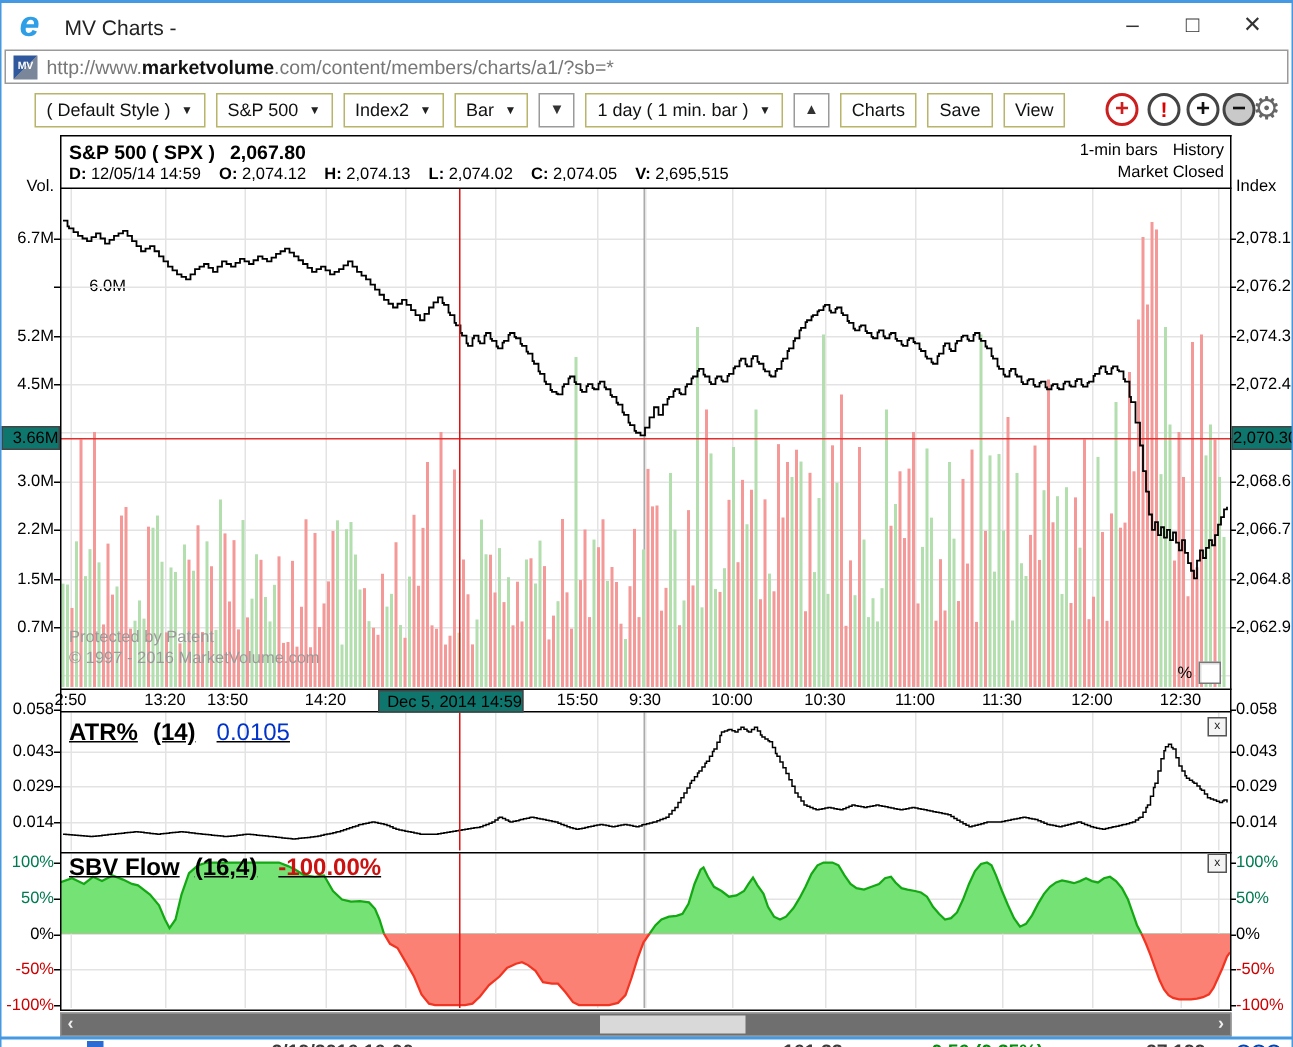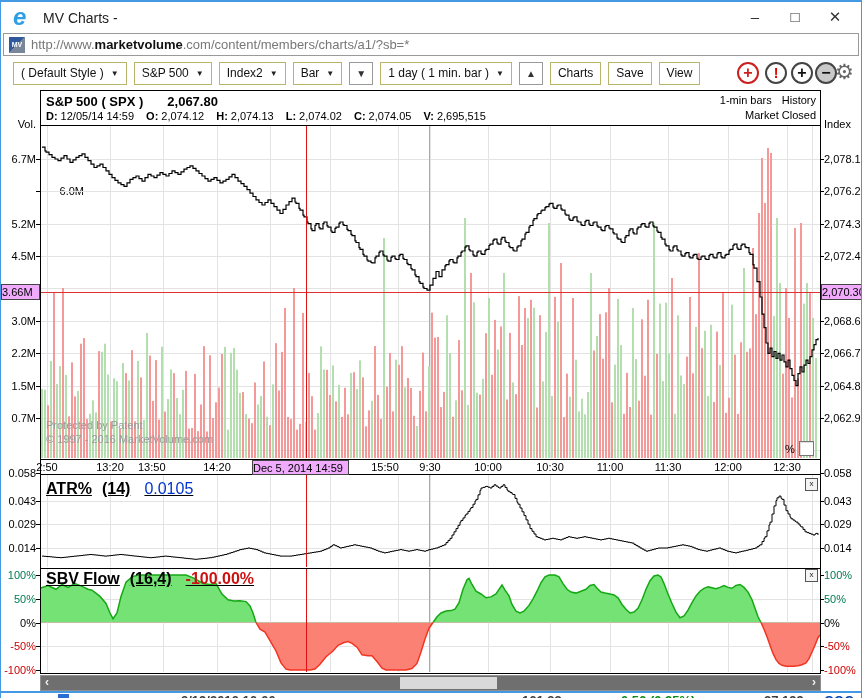--- a/index.html
+++ b/index.html
@@ -17,42 +17,42 @@
   .win-btn{width:40px;height:30px;text-align:center;line-height:30px;font-size:15px;color:#333;}
   
   .addressbar{position:absolute;left:3px;top:33px;right:3px;height:23px;border:1px solid #9a9a9a;
     background:#fff;display:flex;align-items:center;padding-left:5px;z-index:30;box-sizing:border-box;}
   .favicon{width:16px;height:16px;margin-right:6px;background:linear-gradient(135deg,#30589c 50%,#7a8699 50%);
     color:#fff;font-size:7px;font-weight:bold;text-align:center;line-height:16px;flex:0 0 16px;}
   .url{font-size:13px;color:#777;}
   .url b{color:#111;}
   
   .toolbar{position:absolute;left:0;top:58px;width:862px;height:30px;background:#fff;z-index:30;
-    display:flex;align-items:center;padding-left:13px;box-sizing:border-box;}
+    display:flex;align-items:center;padding-left:23px;box-sizing:border-box;}
   .tb-btn{border:1px solid #b8b46a;background:#fff;font-size:12px;color:#111;height:21px;
     display:flex;align-items:center;padding:0 7px;margin-right:7px;white-space:nowrap;}
   .tb-btn .arr{font-size:8px;margin-left:7px;color:#222;}
   .tb-sq{border:1px solid #9a9a9a;background:#fff;width:22px;height:21px;display:flex;align-items:center;
     justify-content:center;font-size:10px;color:#333;margin-right:7px;}
   .circ{position:absolute;top:62px;width:22px;height:22px;border-radius:50%;box-sizing:border-box;
     text-align:center;font-weight:bold;z-index:31;}
   .gear{position:absolute;top:60px;font-size:21px;color:#666;z-index:31;}
   
   .hd-title{position:absolute;left:46px;top:94px;font-size:13px;font-weight:bold;z-index:10;}
-  .hd-title .px{margin-left:24px;}
+  .hd-title .px{margin-left:10px;}
   .hd-r1{position:absolute;right:46px;top:94px;font-size:11px;text-align:right;z-index:10;}
   .hd-r1 .hist{margin-left:10px;}
   .hd-r2{position:absolute;right:46px;top:109px;font-size:11px;text-align:center;z-index:10;}
   .ohlc{position:absolute;left:46px;top:110px;font-size:11px;z-index:10;}
   .ohlc b{margin-left:9px;}
   .ohlc b:first-child{margin-left:0;}
   .ohlc span{margin-left:3px;}
   .axis-title{font-size:11px;z-index:10;}
-  .hl-box{position:absolute;background:#f0abfc;border:1px solid #444;font-size:11px;line-height:14px;
-    text-align:left;z-index:12;white-space:nowrap;}
+  .hl-box{position:absolute;background:#0f766e;border:1px solid #444;font-size:11px;line-height:14px;
+    text-align:right;z-index:12;white-space:nowrap;}
   .watermark{position:absolute;left:46px;top:418px;font-size:11px;line-height:14px;color:#9a9a9a;z-index:10;}
   .panel-hd{position:absolute;font-size:16px;font-weight:bold;z-index:10;text-decoration:underline;}
   .panel-hd .prm{margin-left:10px;}
   .panel-hd .val{margin-left:14px;}
   .closebox{position:absolute;left:805px;width:11px;height:11px;border:1px solid #555;background:#f4f4f4;
     font-size:8px;line-height:9px;text-align:center;color:#222;z-index:12;}
   .pct{position:absolute;left:785px;top:443px;font-size:11px;z-index:10;}
   .chk{position:absolute;left:799px;top:441px;width:13px;height:13px;border:1px solid #777;background:#fff;
     box-shadow:inset 1px 1px 0 #ddd;z-index:10;}
   

